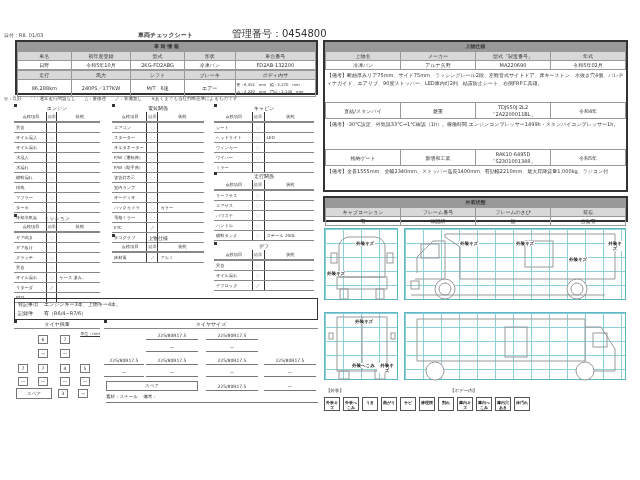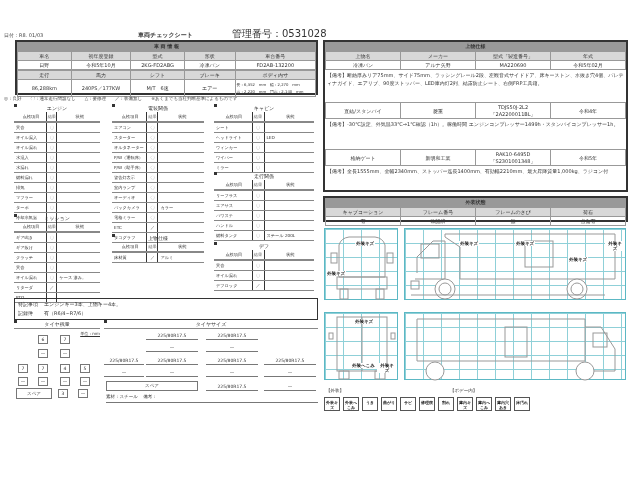--- a/index.html
+++ b/index.html
@@ -28,21 +28,21 @@
 .diagram{position:absolute;border:1px solid #5cb8c4;background-color:#fff;
 background-image:linear-gradient(#8fd0d8 1px,transparent 1px),linear-gradient(90deg,#8fd0d8 1px,transparent 1px);background-size:18px 14px}
 .dmg{position:absolute;font-size:4.5px;font-weight:bold;text-align:center;line-height:5px;background:#fff;color:#222;padding:0 1px}
 .lg{position:absolute;top:397px;height:14px;border:1px solid #555;font-size:4px;font-weight:bold;text-align:center;line-height:5px;padding-top:2px;color:#222}
 </style>
 </head>
 <body>
 
 <div class="abs hdr-date">日付：R8. 01/03</div>
 <div class="abs hdr-title">車両チェックシート</div>
-<div class="abs hdr-mgmt">管理番号：0531028</div>
+<div class="abs hdr-mgmt">管理番号：0454800</div>
 
 <div class="abs box" style="left:15px;top:40px;width:303px;height:55px">
   <div class="bar">車 両 情 報</div>
   <table class="grid">
     <colgroup>
         <col style="width:18%">
         <col style="width:20%">
         <col style="width:18%">
         <col style="width:17%">
         <col style="width:27%">

